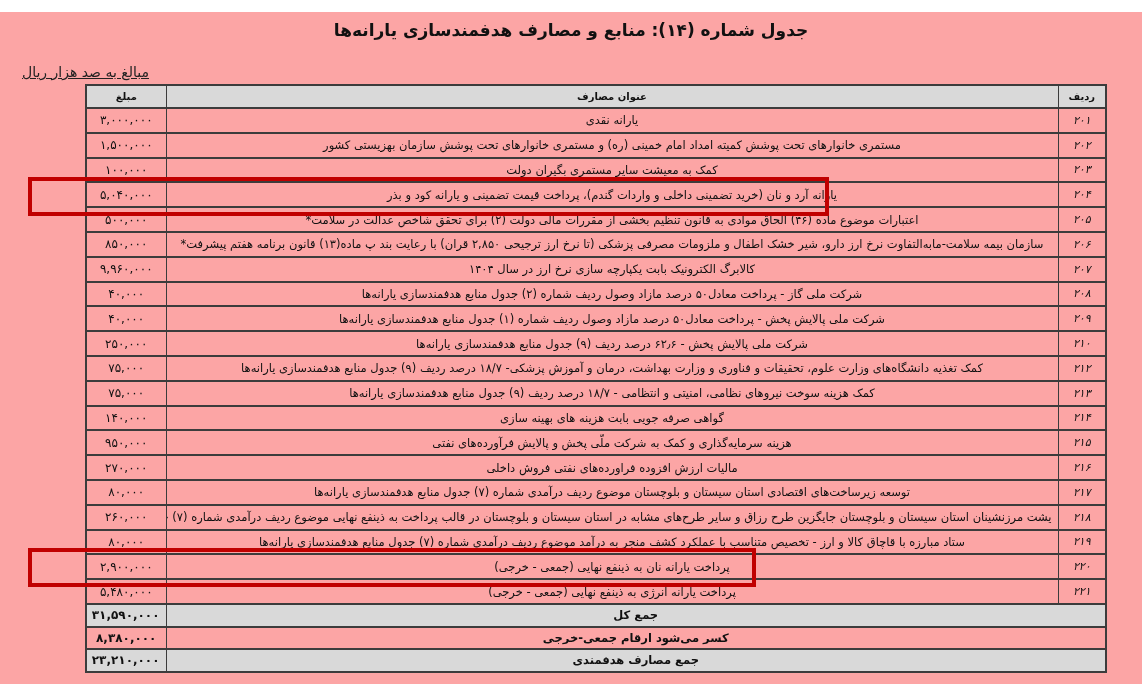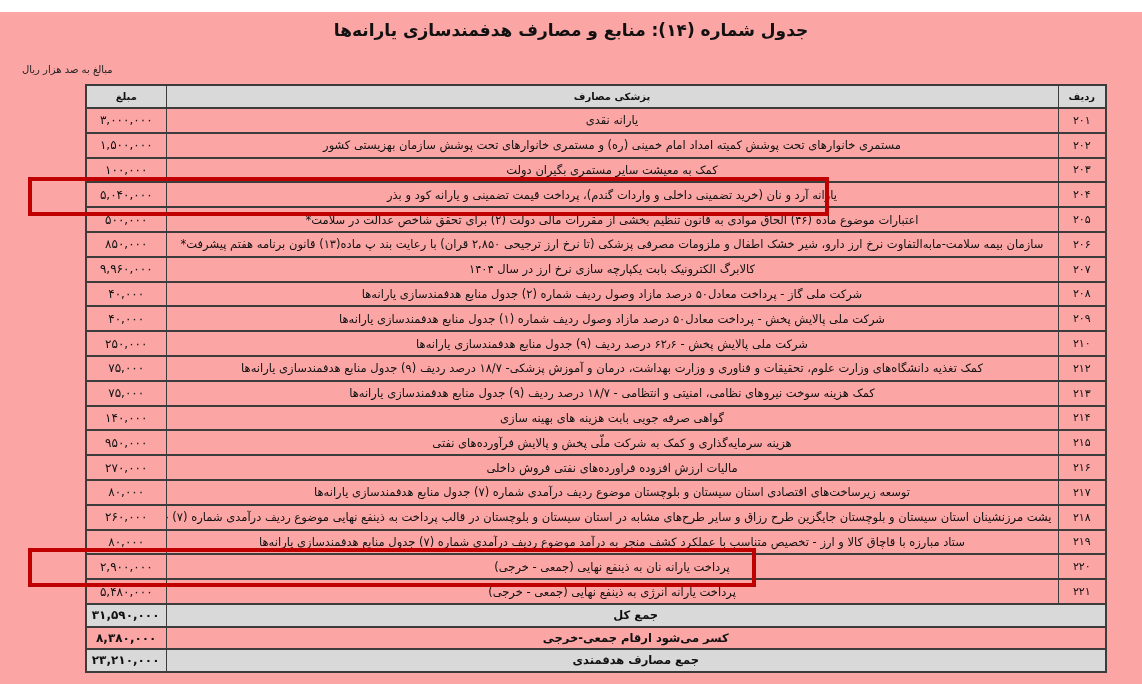--- a/index.html
+++ b/index.html
@@ -11,21 +11,21 @@
   body{font-family:"DejaVu Sans",sans-serif;color:#111;}
   .page{position:relative;width:1142px;height:684px;background:#fca5a5;overflow:hidden;margin-top:12px;}
 
   .title{
     position:absolute;top:8px;right:0;left:0;
     text-align:center;font-size:17px;font-weight:bold;
     direction:rtl;
   }
   .unit-note{
     position:absolute;top:52px;left:22px;
-    font-size:10px;direction:rtl;color:#222;
+    font-size:14px;direction:rtl;color:#222;text-decoration:underline;
   }
 
   .tbl-wrap{position:absolute;top:72px;left:85px;}
   table{
     border-collapse:collapse;table-layout:fixed;width:1020px;
     direction:rtl;
   }
   col.col-no{width:48px;}
   col.col-item{width:892px;}
   col.col-amount{width:80px;}
@@ -34,21 +34,21 @@
     border-top:2px solid var(--grid);
     padding:0 6px;
     text-align:center;vertical-align:middle;
     overflow:hidden;white-space:nowrap;
   }
   table{border:2px solid var(--grid);}
   thead tr{height:23px;background:var(--header-bg);}
   th{font-size:10px;font-weight:bold;}
   tbody tr{height:24.8px;}
   td{font-size:11.5px;}
-  td.c-no{font-size:11px;}
+  td.c-no{font-size:11px;font-style:italic;}
   td.c-amount{font-size:12px;}
   tr.sum{height:22.6px;}
   tr.sum.shaded{background:var(--header-bg);}
   tr.sum td{font-weight:bold;}
 
   .hl-box{
     position:absolute;box-sizing:border-box;
     border:4px solid var(--hl);
     background:transparent;pointer-events:none;
   }
@@ -67,21 +67,21 @@
   <div class="tbl-wrap">
     <table>
       <colgroup>
         <col class="col-no">
         <col class="col-item">
         <col class="col-amount">
       </colgroup>
       <thead>
         <tr>
           <th>ردیف</th>
-          <th>پزشکی مصارف</th>
+          <th>عنوان مصارف</th>
           <th>مبلغ</th>
         </tr>
       </thead>
       <tbody>
           <tr>
             <td class="c-no">۲۰۱</td>
             <td class="c-item">یارانه نقدی</td>
             <td class="c-amount">۳,۰۰۰,۰۰۰</td>
           </tr>
           <tr>

